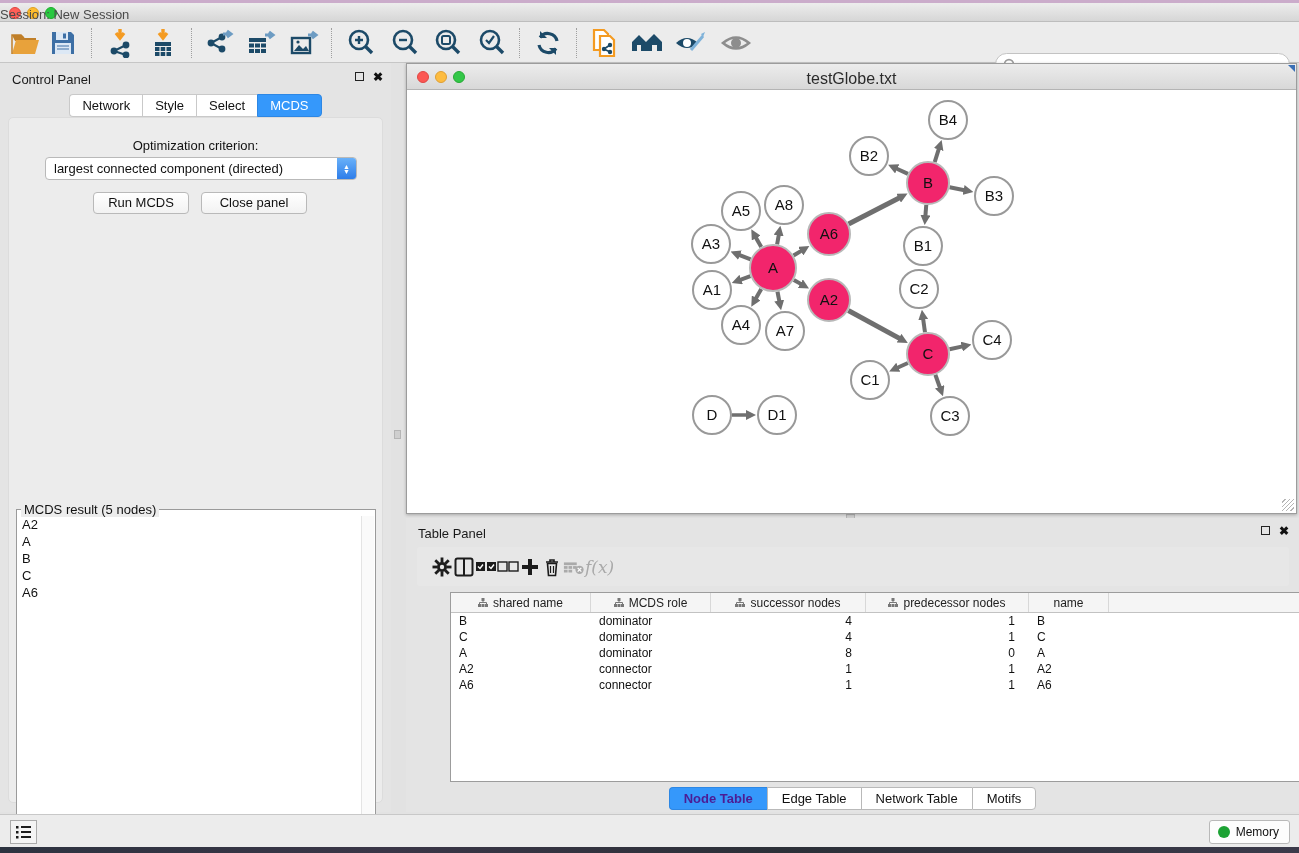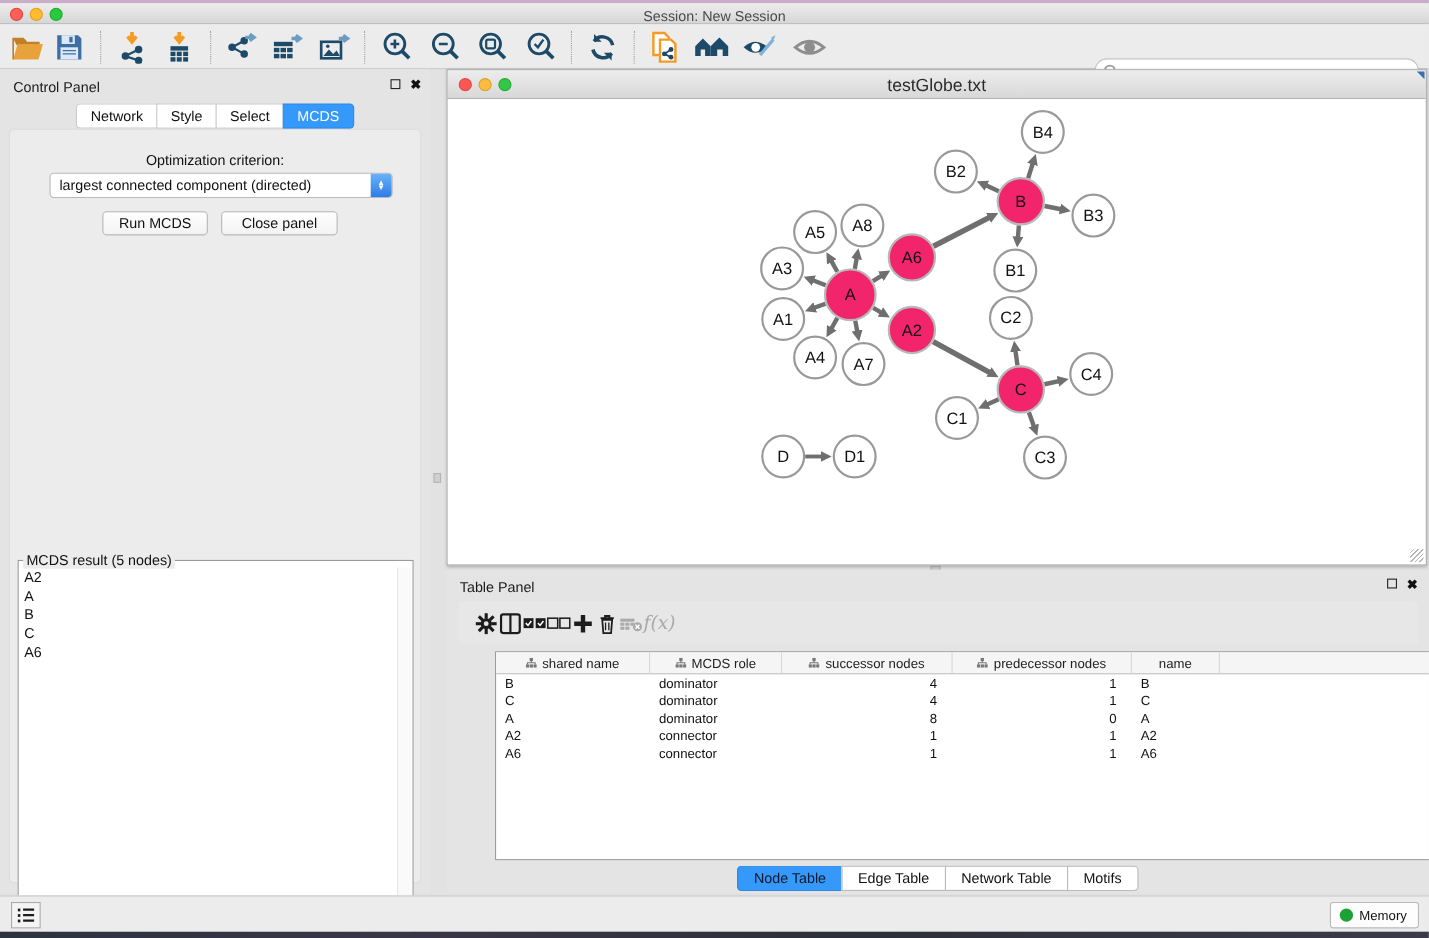--- a/index.html
+++ b/index.html
@@ -7,21 +7,21 @@
   body { font-family:"Liberation Sans", sans-serif; background:#e2e2e2; position:relative; }
 
   
   .desktop-strip-top { position:absolute; left:0; top:0; width:1299px; height:3px; background:#cbaccb; }
   .titlebar { position:absolute; left:0; top:3px; width:1299px; height:19px;
     background:linear-gradient(#ededed,#d6d6d6); border-bottom:1px solid #bdbdbd; }
   .traffic { position:absolute; top:4px; width:12px; height:12px; border-radius:50%; }
   .t-red{ left:9px;  background:#ff5f57; border:1px solid #e0443e;}
   .t-yel{ left:27px; background:#febc2e; border:1px solid #dea123;}
   .t-grn{ left:45px; background:#28c840; border:1px solid #1dad2b;}
-  .title-text { position:absolute; width:100%; text-align:center; top:4px; font-size:13px; color:#4a4a4a; }
+  .title-text { position:absolute; width:100%; top:4px; font-size:13px; color:#4a4a4a; }
 
   .toolbar { position:absolute; left:0; top:22px; width:1299px; height:41px;
     background:#ececec; border-bottom:1px solid #c6c6c6; }
   .tb-icon { position:absolute; top:5px; width:34px; height:32px; display:flex;
     align-items:center; justify-content:center; cursor:default; }
   .tb-sep { position:absolute; top:6px; width:0; height:30px; border-left:1px dotted #9f9f9f; }
   .searchbox { position:absolute; left:995px; top:31px; width:295px; height:23px;
     background:#fff; border:1px solid #c3c3c3; border-radius:12px; display:flex; align-items:center; padding-left:7px;}
   .searchbox input { border:none; outline:none; flex:1; font-size:12px; background:transparent; margin-left:4px;}
 
@@ -85,21 +85,21 @@
   .dtable { position:absolute; left:24px; top:74px; width:872px; height:190px; background:#fff; border:1px solid #9c9c9c; overflow:hidden;margin-left:20px;}
   .dt-header { display:flex; height:20px; background:#f5f5f5; border-bottom:1px solid #c2c2c2; }
   .dt-hcell { font-size:12px; color:#222; display:flex; align-items:center; justify-content:center; gap:5px;
     border-right:1px solid #d8d8d8; height:100%; }
   .dt-row { display:flex; height:16px; }
   .dt-cell { font-size:12px; color:#111; line-height:16px; white-space:nowrap; overflow:hidden; }
   .tp-tabs { position:absolute; left:0; top:269px; width:100%; display:flex; justify-content:center; }
   .tp-tab { font-size:13px; padding:3px 14px; background:#fff; border:1px solid #b9b9b9; border-right:none; color:#111;}
   .tp-tab:first-child { border-radius:4px 0 0 4px; }
   .tp-tab:last-child { border-radius:0 4px 4px 0; border-right:1px solid #b9b9b9; }
-  .tp-tab.active { background:#3598fb; color:#0f172a; border-color:#2d87e4; }
+  .tp-tab.active { background:#3598fb; color:#4c1d95; border-color:#2d87e4;font-weight:bold; }
 
   
   .statusbar { position:absolute; left:0; top:814px; width:1299px; height:33px;
     background:#ececec; border-top:1px solid #c8c8c8; }
   .list-btn { position:absolute; left:10px; top:5px; width:27px; height:24px; background:#f4f4f4;
     border:1px solid #ababab; display:flex; align-items:center; justify-content:center; }
   .memory-btn { position:absolute; right:9px; top:5px; height:24px; padding:0 10px 0 8px; background:#fdfdfd;
     border:1px solid #b9b9b9; border-radius:3px; display:flex; align-items:center; gap:6px; font-size:12px; color:#111;}
   .mem-dot { width:12px; height:12px; border-radius:50%; background:#1ca234; }
   .desktop-strip-bottom { position:absolute; left:0; top:847px; width:1299px; height:6px;

